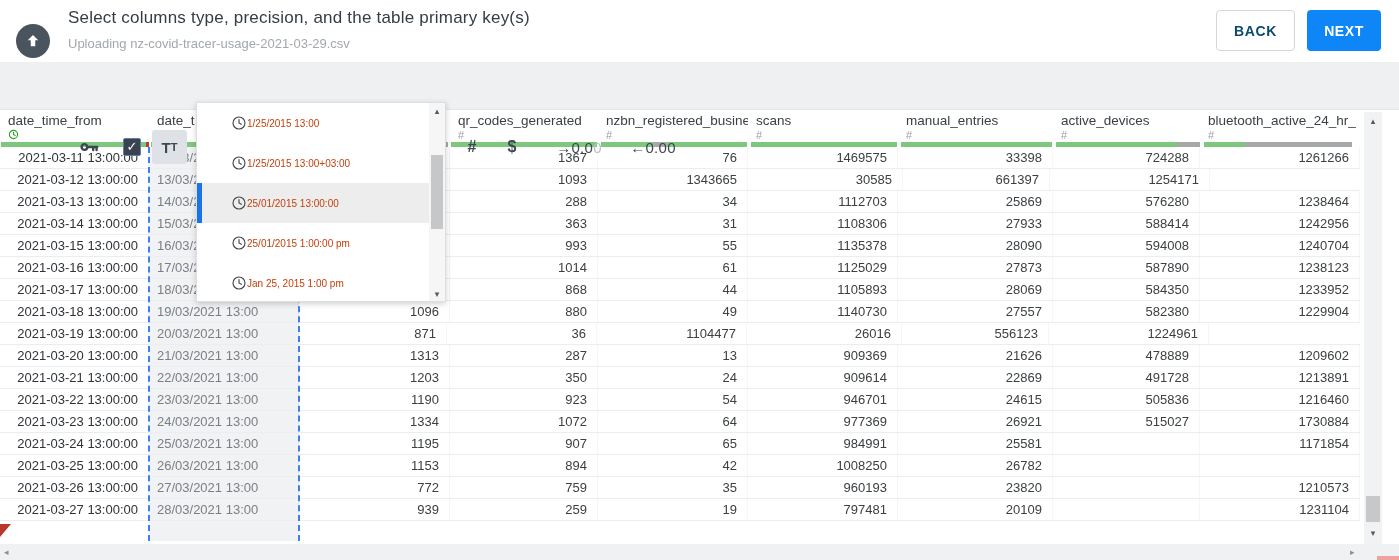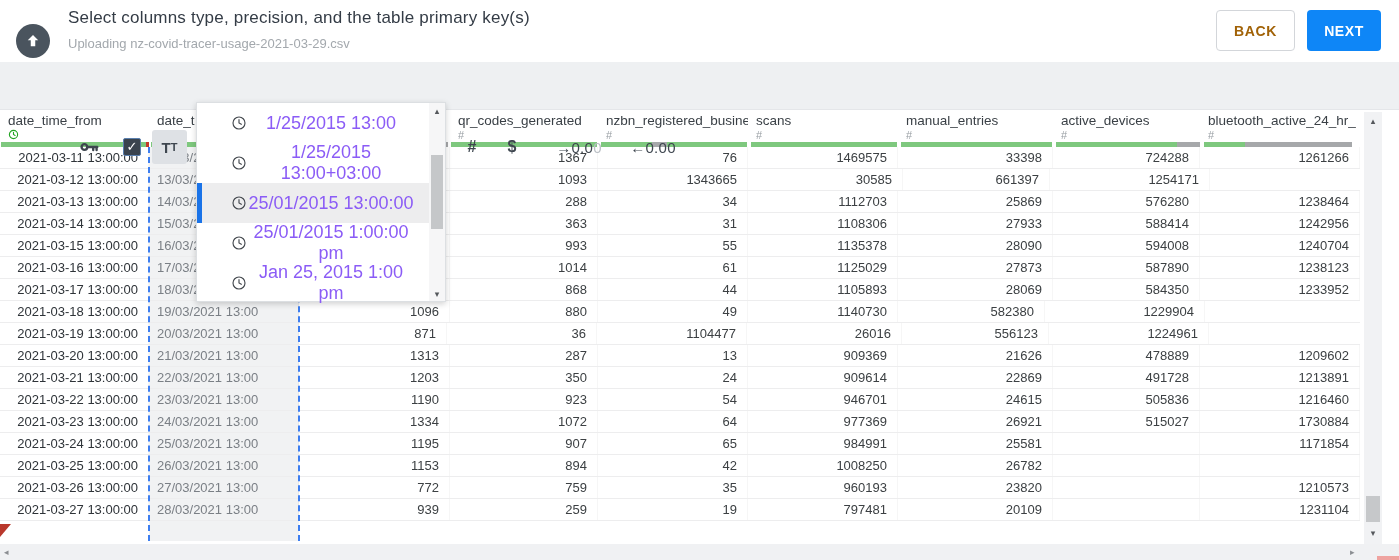--- a/index.html
+++ b/index.html
@@ -5,21 +5,21 @@
   * { margin:0; padding:0; box-sizing:border-box; }
   html,body { width:1399px; height:560px; overflow:hidden; background:#fff; }
   .app { position:relative; width:1399px; height:560px; font-family:"Liberation Sans", sans-serif; background:#fff; }
 
   
   .hdr { position:absolute; left:0; top:0; width:1399px; height:48px; background:#fff; z-index:40; }
   .upload-ic { position:absolute; left:16px; top:24px; width:34px; height:34px; border-radius:50%; background:#4a545e; display:flex; align-items:center; justify-content:center; }
   .ttl { position:absolute; left:68px; top:8px; font-size:17px; font-weight:500; color:#343c46; letter-spacing:.2px; }
   .sub { position:absolute; left:68px; top:36px; font-size:13px; color:#a3a8ad; }
   .btn { position:absolute; top:10px; height:41px; border-radius:4px; font-size:14px; font-weight:700; letter-spacing:.6px; display:flex; align-items:center; justify-content:center; cursor:pointer; }
-  .btn-back { left:1216px; width:79px; background:#fff; border:1px solid #d3d6da; color:#a16207; }
+  .btn-back { left:1216px; width:79px; background:#fff; border:1px solid #d3d6da; color:#0c4a6e; }
   .btn-next { left:1307px; width:74px; border:none; color:#fff; }
 
   
   .tbar { position:absolute; left:0; top:62px; width:1399px; height:48px; background:#eef0f2; border-bottom:1px solid #e4e6e9; z-index:30; }
   .tool { position:absolute; top:68px; height:34px; display:flex; align-items:center; justify-content:center; color:#3e464f; cursor:pointer; }
   .key-btn { left:72px; width:34px; }
   .chk { left:123px; top:76px; width:18px; height:18px; background:#3a434e; border:1px solid #5a7fae; border-radius:2px; color:#fff; font-size:13px; line-height:16px; text-align:center; position:absolute; cursor:pointer; }
   .tt-btn { left:152px; width:35px; background:#dee1e5; border-radius:3px; font-weight:600; color:#3e464f; }
   .tt-big { font-size:15px; } .tt-small { font-size:11px; }
   .type-select { left:196px; width:236px; background:#e9ebee; border:1px solid #cfd3d8; border-radius:3px; justify-content:flex-start; padding:0 10px; color:#6d747c; font-size:14px; }
@@ -52,21 +52,21 @@
   
   .col-filler { position:absolute; left:149px; top:521px; width:150px; height:20px; background:#f1f2f3; z-index:6; }
   .col-overlay { position:absolute; left:148px; top:147px; width:152px; height:394px; border-left:2px dashed #3d7ef0; border-right:2px dashed #3d7ef0; pointer-events:none; z-index:7; }
 
   
   .flag { position:absolute; left:0; top:524px; width:0; height:0; border-top:13px solid #b9382c; border-right:11px solid transparent; z-index:8; }
 
   
   .popup { position:absolute; left:196px; top:102px; width:250px; height:200px; background:#fff; border:1px solid #dcdfe2; box-shadow:0 2px 6px rgba(0,0,0,.18); z-index:50; }
   .pitem { position:relative; height:40px; display:flex; align-items:center; padding:0 30px 0 34px; cursor:pointer; }
-  .pitem .plabel { flex:1; text-align:center; font-size:18px; color:#8b5cf6; }
+  .pitem .plabel { flex:1; text-align:left; font-size:10px; color:#c2410c; }
   .pitem.on { background:#ededee; }
   .pitem.on::before { content:""; position:absolute; left:0; top:0; width:5px; height:100%; background:#1a73e8; }
   .pscroll { position:absolute; right:0; top:0; width:16px; height:198px; background:#f6f6f7; }
   .pthumb { position:absolute; left:2px; top:52px; width:12px; height:74px; background:#c5c7c9; cursor:pointer; }
   .sarrow { position:absolute; left:0; width:16px; font-size:9px; color:#55585c; text-align:center; cursor:pointer; }
 
   
   .vsb { position:absolute; left:1364px; top:112px; width:18px; height:432px; background:#f1f2f4; z-index:20; }
   .vsb .up { top:4px; width:18px; } .vsb .dn { top:416px; width:18px; }
   .vthumb { position:absolute; left:2px; top:384px; width:14px; height:26px; background:#c6c8ca; cursor:pointer; }
@@ -261,20 +261,21 @@
         <div class="tcell r" style="width: 147px;">584350</div>
         <div class="tcell r" style="width: 160px;">1233952</div>
       </div>
       <div class="trow">
         <div class="tcell r c0" style="width: 149px;">2021-03-18 13:00:00</div>
         <div class="tcell l sel" style="width: 150px;">19/03/2021 13:00</div>
         <div class="tcell r" style="width: 151px;">1096</div>
         <div class="tcell r" style="width: 148px;">880</div>
         <div class="tcell r" style="width: 150px;">49</div>
         <div class="tcell r" style="width: 150px;">1140730</div>
+        <div class="tcell r" style="width: 155px;">27557</div>
         <div class="tcell r" style="width: 147px;">582380</div>
         <div class="tcell r" style="width: 160px;">1229904</div>
       </div>
       <div class="trow">
         <div class="tcell r c0" style="width: 149px;">2021-03-19 13:00:00</div>
         <div class="tcell l sel" style="width: 150px;">20/03/2021 13:00</div>
         <div class="tcell r" style="width: 148px;">871</div>
         <div class="tcell r" style="width: 150px;">36</div>
         <div class="tcell r" style="width: 150px;">1104477</div>
         <div class="tcell r" style="width: 155px;">26016</div>

